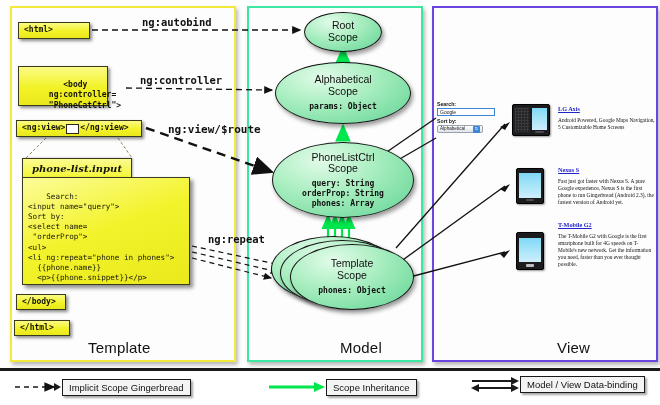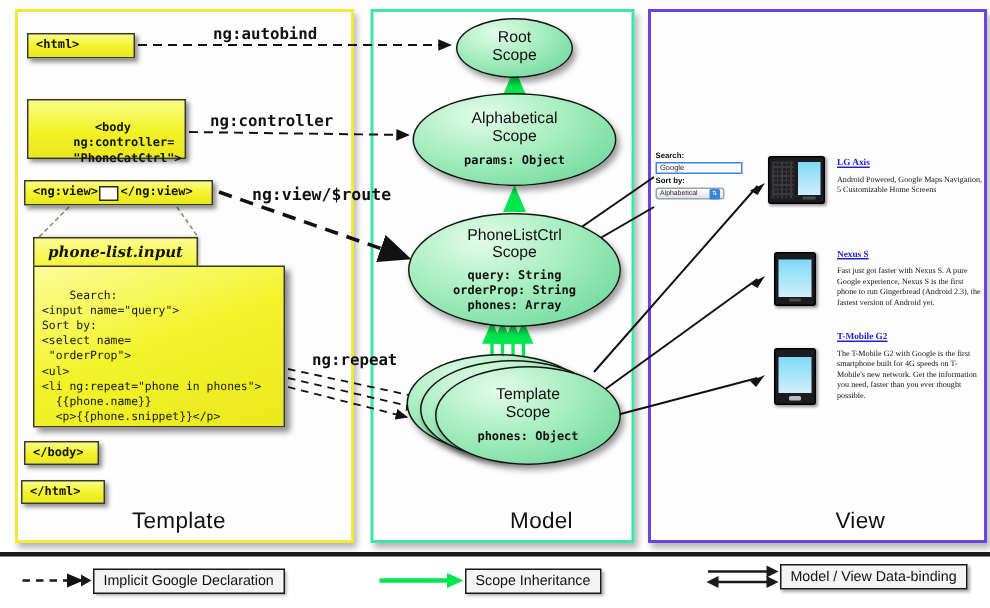--- a/index.html
+++ b/index.html
@@ -14,21 +14,21 @@
   .panel-label{position:absolute;bottom:4px;width:100%;text-align:center;font-size:15px;color:#111;letter-spacing:.2px;padding-left:26px;}
   #panel-template .panel-label{text-align:right;padding-left:76px;width:auto;}
   #panel-view .panel-label{text-align:right;padding-right:66px;width:auto;right:0;}
 
   
   .ybox{position:absolute;background:linear-gradient(180deg,#fbfb86 0%,#f2f227 55%,#e8e81c 100%);
         border:1.5px solid #3a3a1c;box-shadow:2px 2px 3px rgba(0,0,0,.45);
         font-family:"DejaVu Sans Mono",monospace;font-weight:bold;font-size:8px;color:#141408;
         padding:3px 5px;line-height:1.28;white-space:pre;box-sizing:border-box;}
   #box-html{left:18px;top:22px;width:72px;height:17px;display:flex;align-items:center;}
-  #box-body{left:18px;top:66px;width:106px;height:40px;padding-left:25px;}
+  #box-body{left:18px;top:66px;width:90px;height:40px;padding-left:25px;}
   #box-ngview{left:16px;top:120px;width:126px;height:17px;display:flex;align-items:center;}
   #box-bodyclose{left:16px;top:294px;width:50px;height:16px;display:flex;align-items:center;}
   #box-htmlclose{left:14px;top:320px;width:56px;height:16px;display:flex;align-items:center;}
   .ngview-slot{display:inline-block;width:11px;height:8px;background:#ffffff;border:1px solid #2a2a12;vertical-align:middle;margin:0 1px;}
 
   
   #note-tab{position:absolute;left:22px;top:158px;width:110px;height:19px;
             background:linear-gradient(180deg,#fbfb90 0%,#f5f53a 100%);
             border:1.5px solid #3a3a1c;border-bottom:none;box-shadow:1px 0 2px rgba(0,0,0,.3);
             font-family:"DejaVu Serif",serif;font-style:italic;font-weight:bold;font-size:10px;
@@ -262,24 +262,24 @@
   <div class="psnip" style="left:558px;top:233px;">The T-Mobile G2 with Google is the first smartphone built for 4G speeds on T-Mobile's new network. Get the information you need, faster than you ever thought possible.</div>
 
   <div id="legend">
     <div id="legend-topline"></div>
 
     <div class="lg-item" style="left:14px;top:10px;">
       <svg width="48" height="14">
         <line x1="1" y1="7" x2="40" y2="7" stroke="#1a1a1a" stroke-width="1.6" stroke-dasharray="5,4" marker-end="url(#ahBlack)"></line>
         <polygon points="40,3 47,7 40,11" fill="#1a1a1a"></polygon>
       </svg>
-      <div class="lg-box">Implicit Google Declaration</div>
-    </div>
-
-    <div class="lg-item" style="left:252px;top:10px;align-items:center;">
+      <div class="lg-box">Implicit Scope Gingerbread</div>
+    </div>
+
+    <div class="lg-item" style="left:268px;top:10px;align-items:center;">
       <svg width="58" height="14">
         <line x1="1" y1="7" x2="48" y2="7" stroke="#00e64d" stroke-width="3"></line>
         <polygon points="46,2 57,7 46,12" fill="#00e64d"></polygon>
       </svg>
       <div class="lg-box">Scope Inheritance</div>
     </div>
 
     <div class="lg-item" style="left:470px;top:7px;">
       <svg width="50" height="20">
         <line x1="2" y1="7" x2="42" y2="7" stroke="#1a1a1a" stroke-width="1.8"></line>

